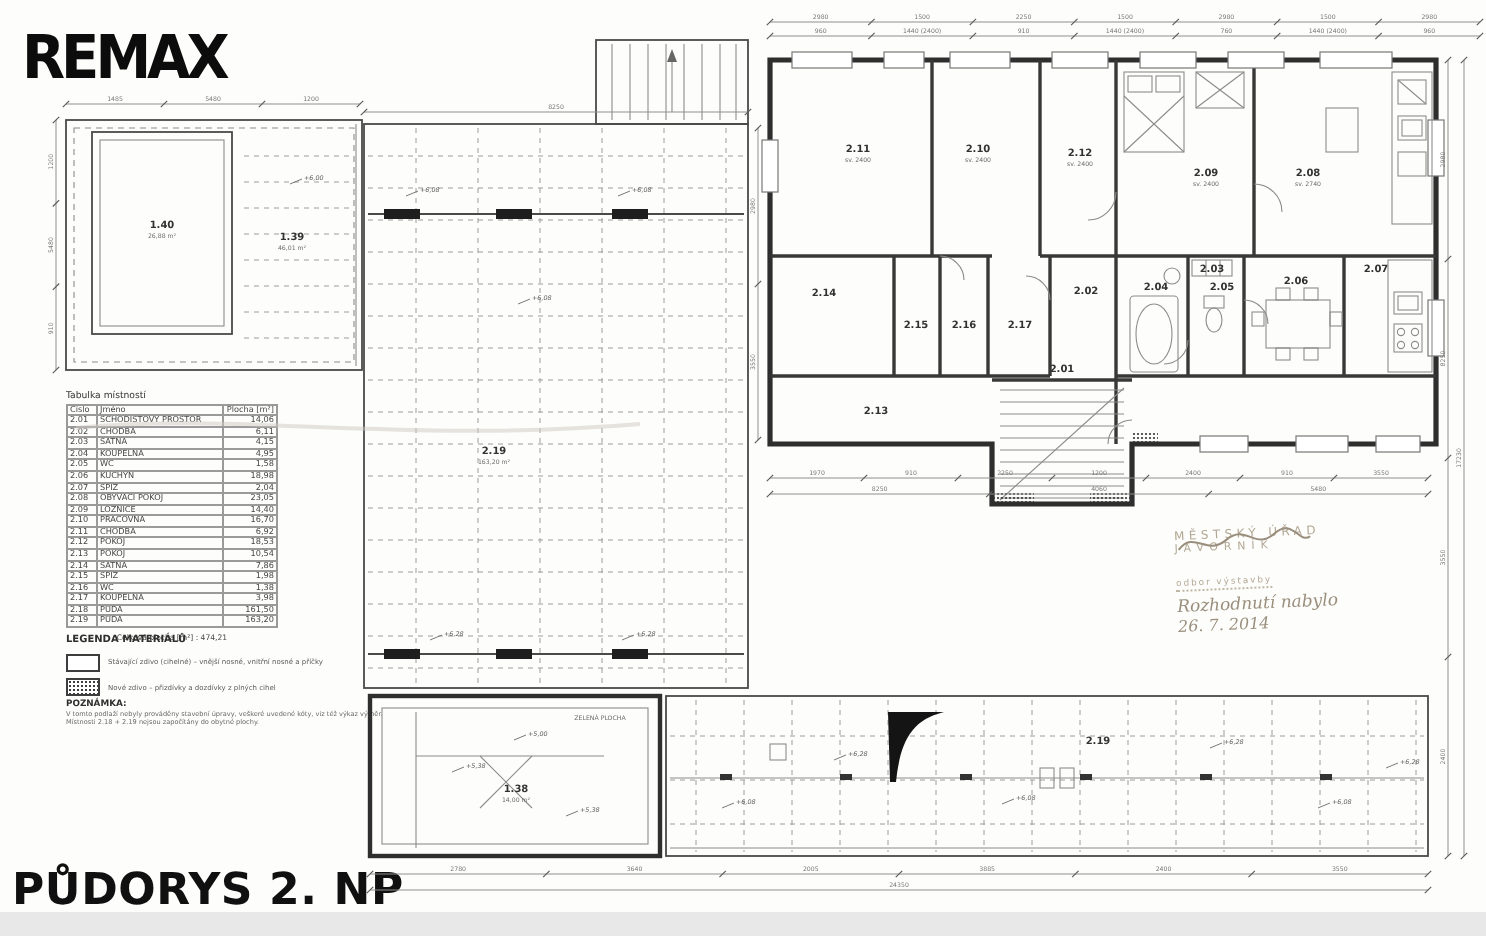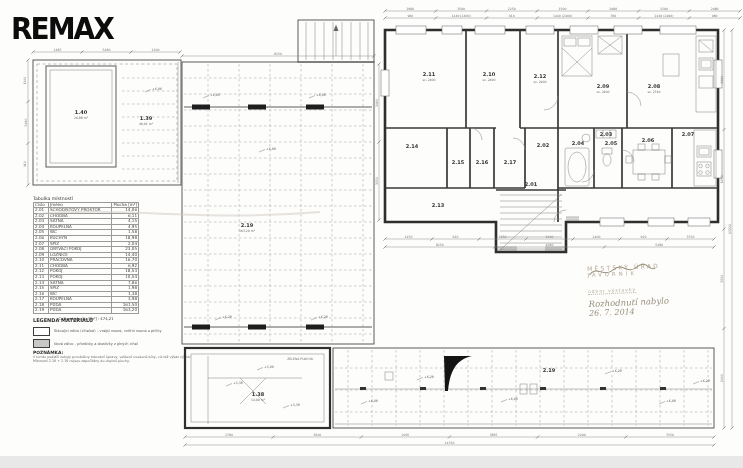--- a/index.html
+++ b/index.html
@@ -42,20 +42,21 @@
   .win{fill:#fff;stroke:#777;stroke-width:.6;}
   text.rm{font:700 5px "DejaVu Sans",sans-serif;fill:#323232;text-anchor:middle;}
   text.sub{font:3.1px "DejaVu Sans",sans-serif;fill:#6b6b6b;text-anchor:middle;}
 </style>
 </head>
 <body>
 
 <div class="sheet">
 
   <div class="abs logo">REMAX</div>
+  <div class="abs title">PŮDORYS 2. NP</div>
 
   <div class="abs table-block">
     <div class="tbl-title">Tabulka místností</div>
     <table>
       <thead>
         <tr>
           <th>Číslo</th>
           <th>Jméno</th>
           <th>Plocha [m²]</th>
         </tr>

